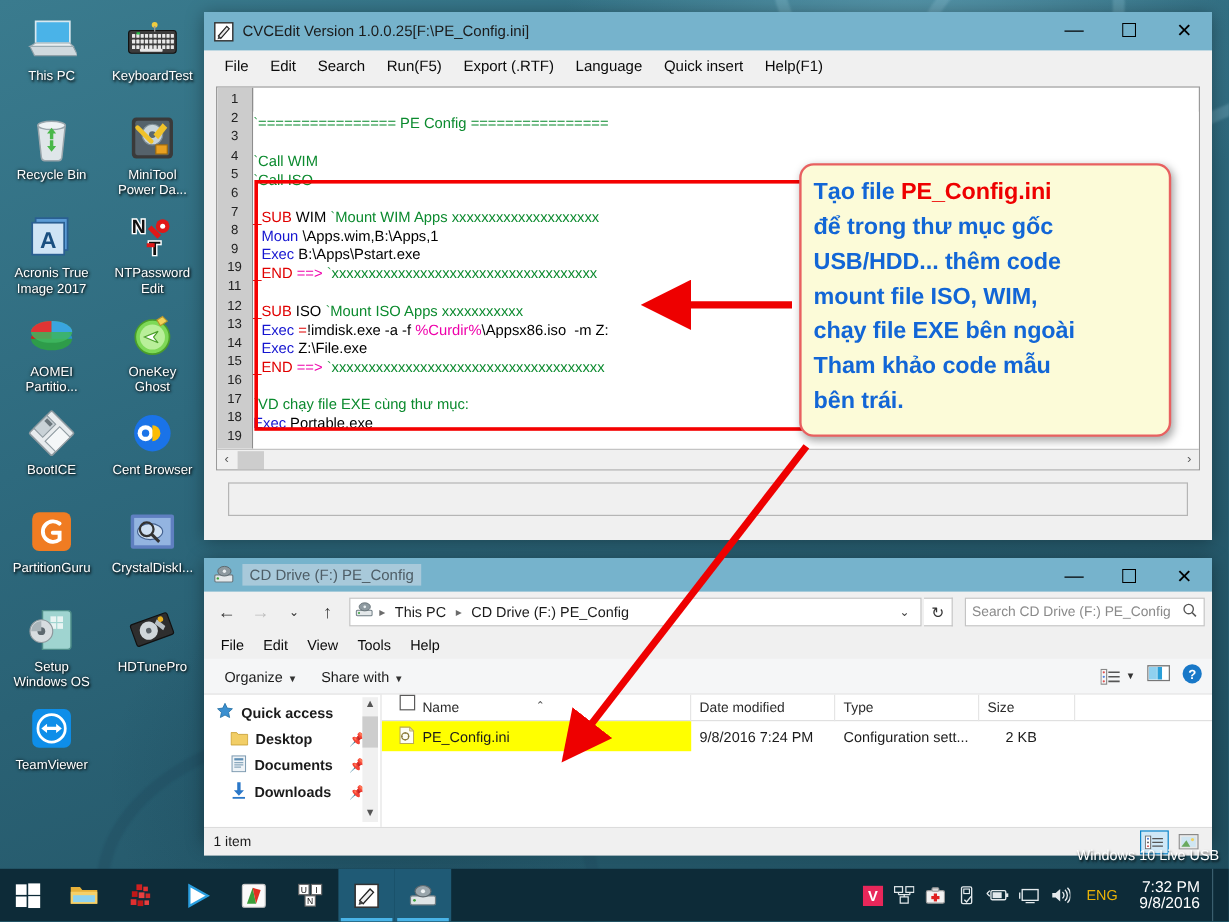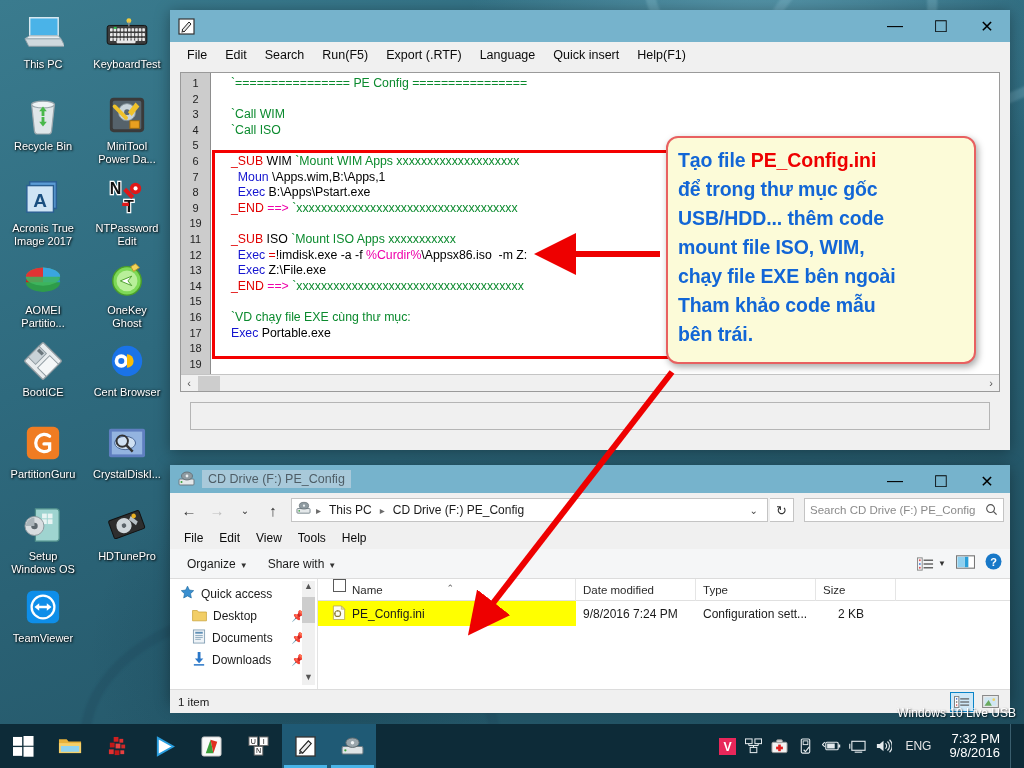--- a/index.html
+++ b/index.html
@@ -73,22 +73,22 @@
   #editor-rows { display: flex; flex: 1; overflow: hidden; }
   #gutter {
     width: 30px; background: #cccccc; border-right: 1px solid #8d8d8d;
     padding-top: 3px; flex: 0 0 30px;
   }
   #gutter div {
     font-size: 11px; color: #222; text-align: center; height: 15.6px;
     line-height: 15.6px; font-family: "Liberation Sans", sans-serif;
   }
   #code {
-    flex: 1; padding: 3px 0 0 20px; font-family: "Liberation Sans", sans-serif;
-    font-size: 12.3px; position: relative; background: #fff;
+    flex: 1; padding: 3px 0 0 0; font-family: "Liberation Sans", sans-serif;
+    font-size: 12.3px; position: relative; background: #fff; margin-top: 20px;
   }
   #code .cl { height: 15.6px; line-height: 15.6px; white-space: pre; }
   .g { color: #0b8a2e; }  .r { color: #e00000; }
   .b { color: #1515d0; }  .k { color: #000; }  .m { color: #ee00aa; }
   #redbox {
     position: absolute; border: 3px solid #f40000; pointer-events: none;
   }
   #hscroll {
     height: 17px; background: #f0f0f0; border-top: 1px solid #c4c4c4;
     display: flex; align-items: center; position: relative;
@@ -157,21 +157,21 @@
   }
   .tbtn { font-size: 12px; padding: 4px 9px; cursor: pointer; color: #1b1b1b; }
   .caret { font-size: 8px; margin-left: 4px; color: #333; }
   #exp-main { display: flex; height: 110px; background: #fff; }
   #navpane {
     width: 148px; flex: 0 0 148px; background: #fff; padding: 4px 0 0 0;
     border-right: 1px solid #e3e3e3; position: relative;
   }
   .npitem {
     display: flex; align-items: center; height: 22px; font-size: 12px;
-    color: #1b1b1b; padding-left: 10px; cursor: pointer; gap: 6px;
+    color: #1b1b1b; padding-left: 10px; cursor: pointer; gap: 6px; font-weight: bold;
   }
   .npitem .pin { margin-left: auto; margin-right: 12px; color: #9a9a9a; font-size: 11px; }
   .npitem.sub { padding-left: 22px; }
   #np-scroll {
     position: absolute; right: 2px; top: 2px; width: 13px; height: 104px; background: #f0f0f0;
   }
   #np-scroll .sa { height: 13px; font-size: 9px; text-align: center; color: #555; cursor: pointer; }
   #np-scroll .sth { height: 26px; background: #cdcdcd; margin-top: 3px; cursor: pointer; }
   #filepane { flex: 1; background: #fff; display: flex; flex-direction: column; }
   #colhdr {
@@ -220,21 +220,21 @@
     height: 3px; background: #49b4e8;
   }
   #tray {
     margin-left: auto; display: flex; align-items: center; height: 44px;
     padding-right: 6px; gap: 2px;
   }
   .tray-i {
     width: 24px; height: 44px; display: flex; align-items: center;
     justify-content: center; cursor: pointer;
   }
-  #tb-lang { font-size: 12px; color: #e5e5e5; padding: 0 8px; cursor: pointer; }
+  #tb-lang { font-size: 12px; color: #eab308; padding: 0 8px; cursor: pointer; }
   #tb-clock {
     color: #fff; font-size: 13px; text-align: right; line-height: 14px;
     padding: 0 8px; cursor: pointer;
   }
   #showdesk { width: 8px; height: 44px; border-left: 1px solid #3a5e6e; cursor: pointer; }
   #watermark {
     position: absolute; right: 8px; bottom: 48px; color: #fff;
     font-size: 12px; text-shadow: 1px 1px 2px rgba(0,0,0,.8);
   }
 </style>
@@ -463,20 +463,21 @@
 
 <div class="win" id="cvcedit">
   <div class="win-title">
     <span class="t-ico">
       <svg viewBox="0 0 17 17" width="17" height="17">
         <rect x="1" y="1" width="15" height="15" fill="#fff" stroke="#333" stroke-width="1.2"></rect>
         <path d="M4 12 L11 4 L13 6 L6 14 Z" fill="#e8e8e8" stroke="#222" stroke-width="1"></path>
         <path d="M4 12 L6 14 L3.3 14.7 Z" fill="#444"></path>
       </svg>
     </span>
+    <span class="t-txt">CVCEdit Version 1.0.0.25[F:\PE_Config.ini]</span>
     <div class="wbtns">
       <div class="wbtn">—</div>
       <div class="wbtn">☐</div>
       <div class="wbtn close">✕</div>
     </div>
   </div>
   <div id="cvc-menu">
       <div class="mi">File</div>
       <div class="mi">Edit</div>
       <div class="mi">Search</div>

